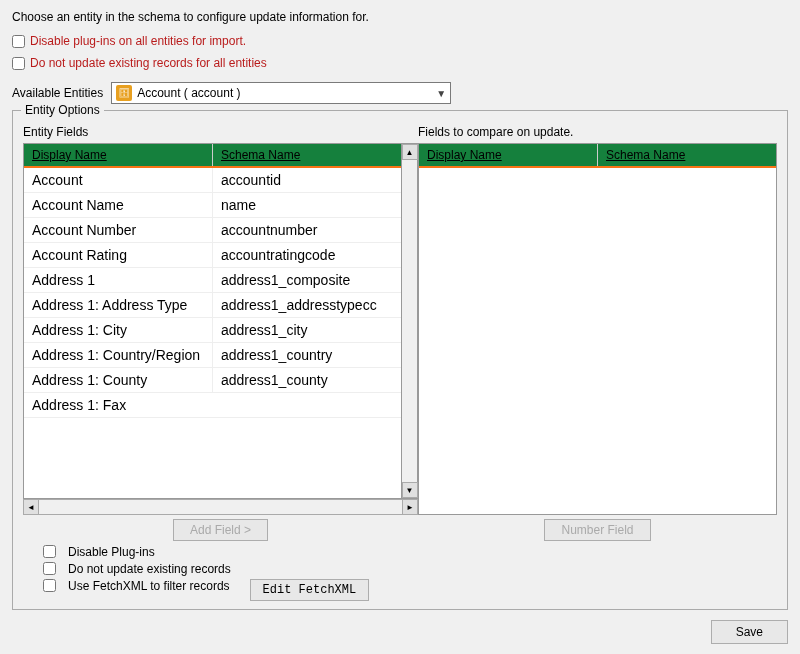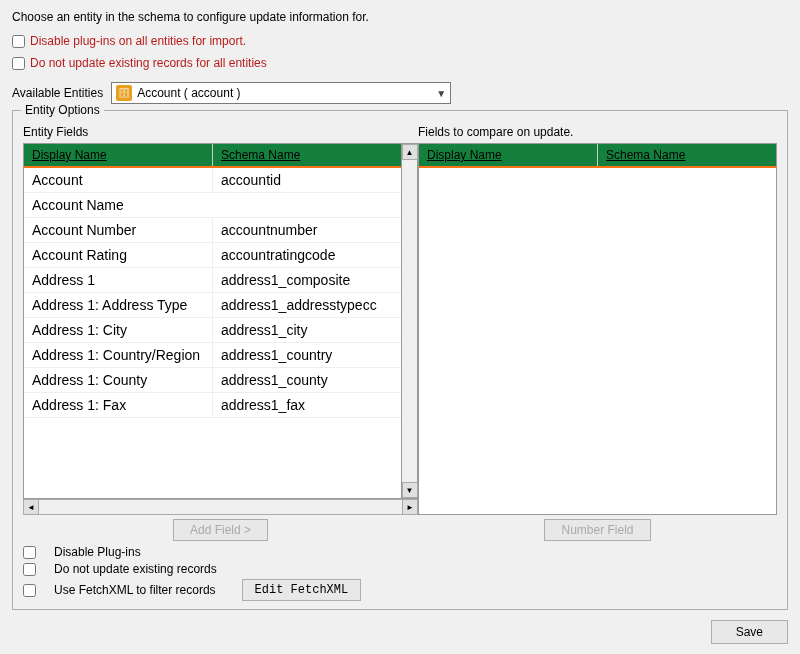--- a/index.html
+++ b/index.html
@@ -245,22 +245,23 @@
       cursor: default;
     }
     .bottom-checkboxes {
       display: flex;
       flex-direction: column;
       gap: 3px;
       margin-top: 4px;
     }
     .bottom-checkbox-row {
       display: flex;
-      align-items: center;
-      gap: 18px;
+      align-items: flex-start;
+      gap: 12px;
+      margin-left: 20px;
     }
     .bottom-checkbox-row input[type="checkbox"] {
       width: 13px;
       height: 13px;
       cursor: pointer;
     }
     .bottom-checkbox-row label {
       font-size: 12px;
     }
     .fetch-xml-btn {
@@ -324,20 +325,21 @@
                 <div class="col">Display Name</div>
                 <div class="col">Schema Name</div>
               </div>
               <div class="field-table-body" id="left-table-body">
               <div class="row">
                     <div class="cell">Account</div>
                     <div class="cell">accountid</div>
                   </div>
                   <div class="row">
                     <div class="cell">Account Name</div>
+                    <div class="cell">name</div>
                   </div>
                   <div class="row">
                     <div class="cell">Account Number</div>
                     <div class="cell">accountnumber</div>
                   </div>
                   <div class="row">
                     <div class="cell">Account Rating</div>
                     <div class="cell">accountratingcode</div>
                   </div>
                   <div class="row">
@@ -355,21 +357,20 @@
                   <div class="row">
                     <div class="cell">Address 1: Country/Region</div>
                     <div class="cell">address1_country</div>
                   </div>
                   <div class="row">
                     <div class="cell">Address 1: County</div>
                     <div class="cell">address1_county</div>
                   </div>
                   <div class="row">
                     <div class="cell">Address 1: Fax</div>
-                    <div class="cell">address1_fax</div>
                   </div>
                 </div>
             </div>
             <div class="vertical-scroll">
               <div class="scroll-btn">▲</div>
               <div class="scroll-track"></div>
               <div class="scroll-btn">▼</div>
             </div>
           </div>
           <div class="horizontal-scroll-row">

